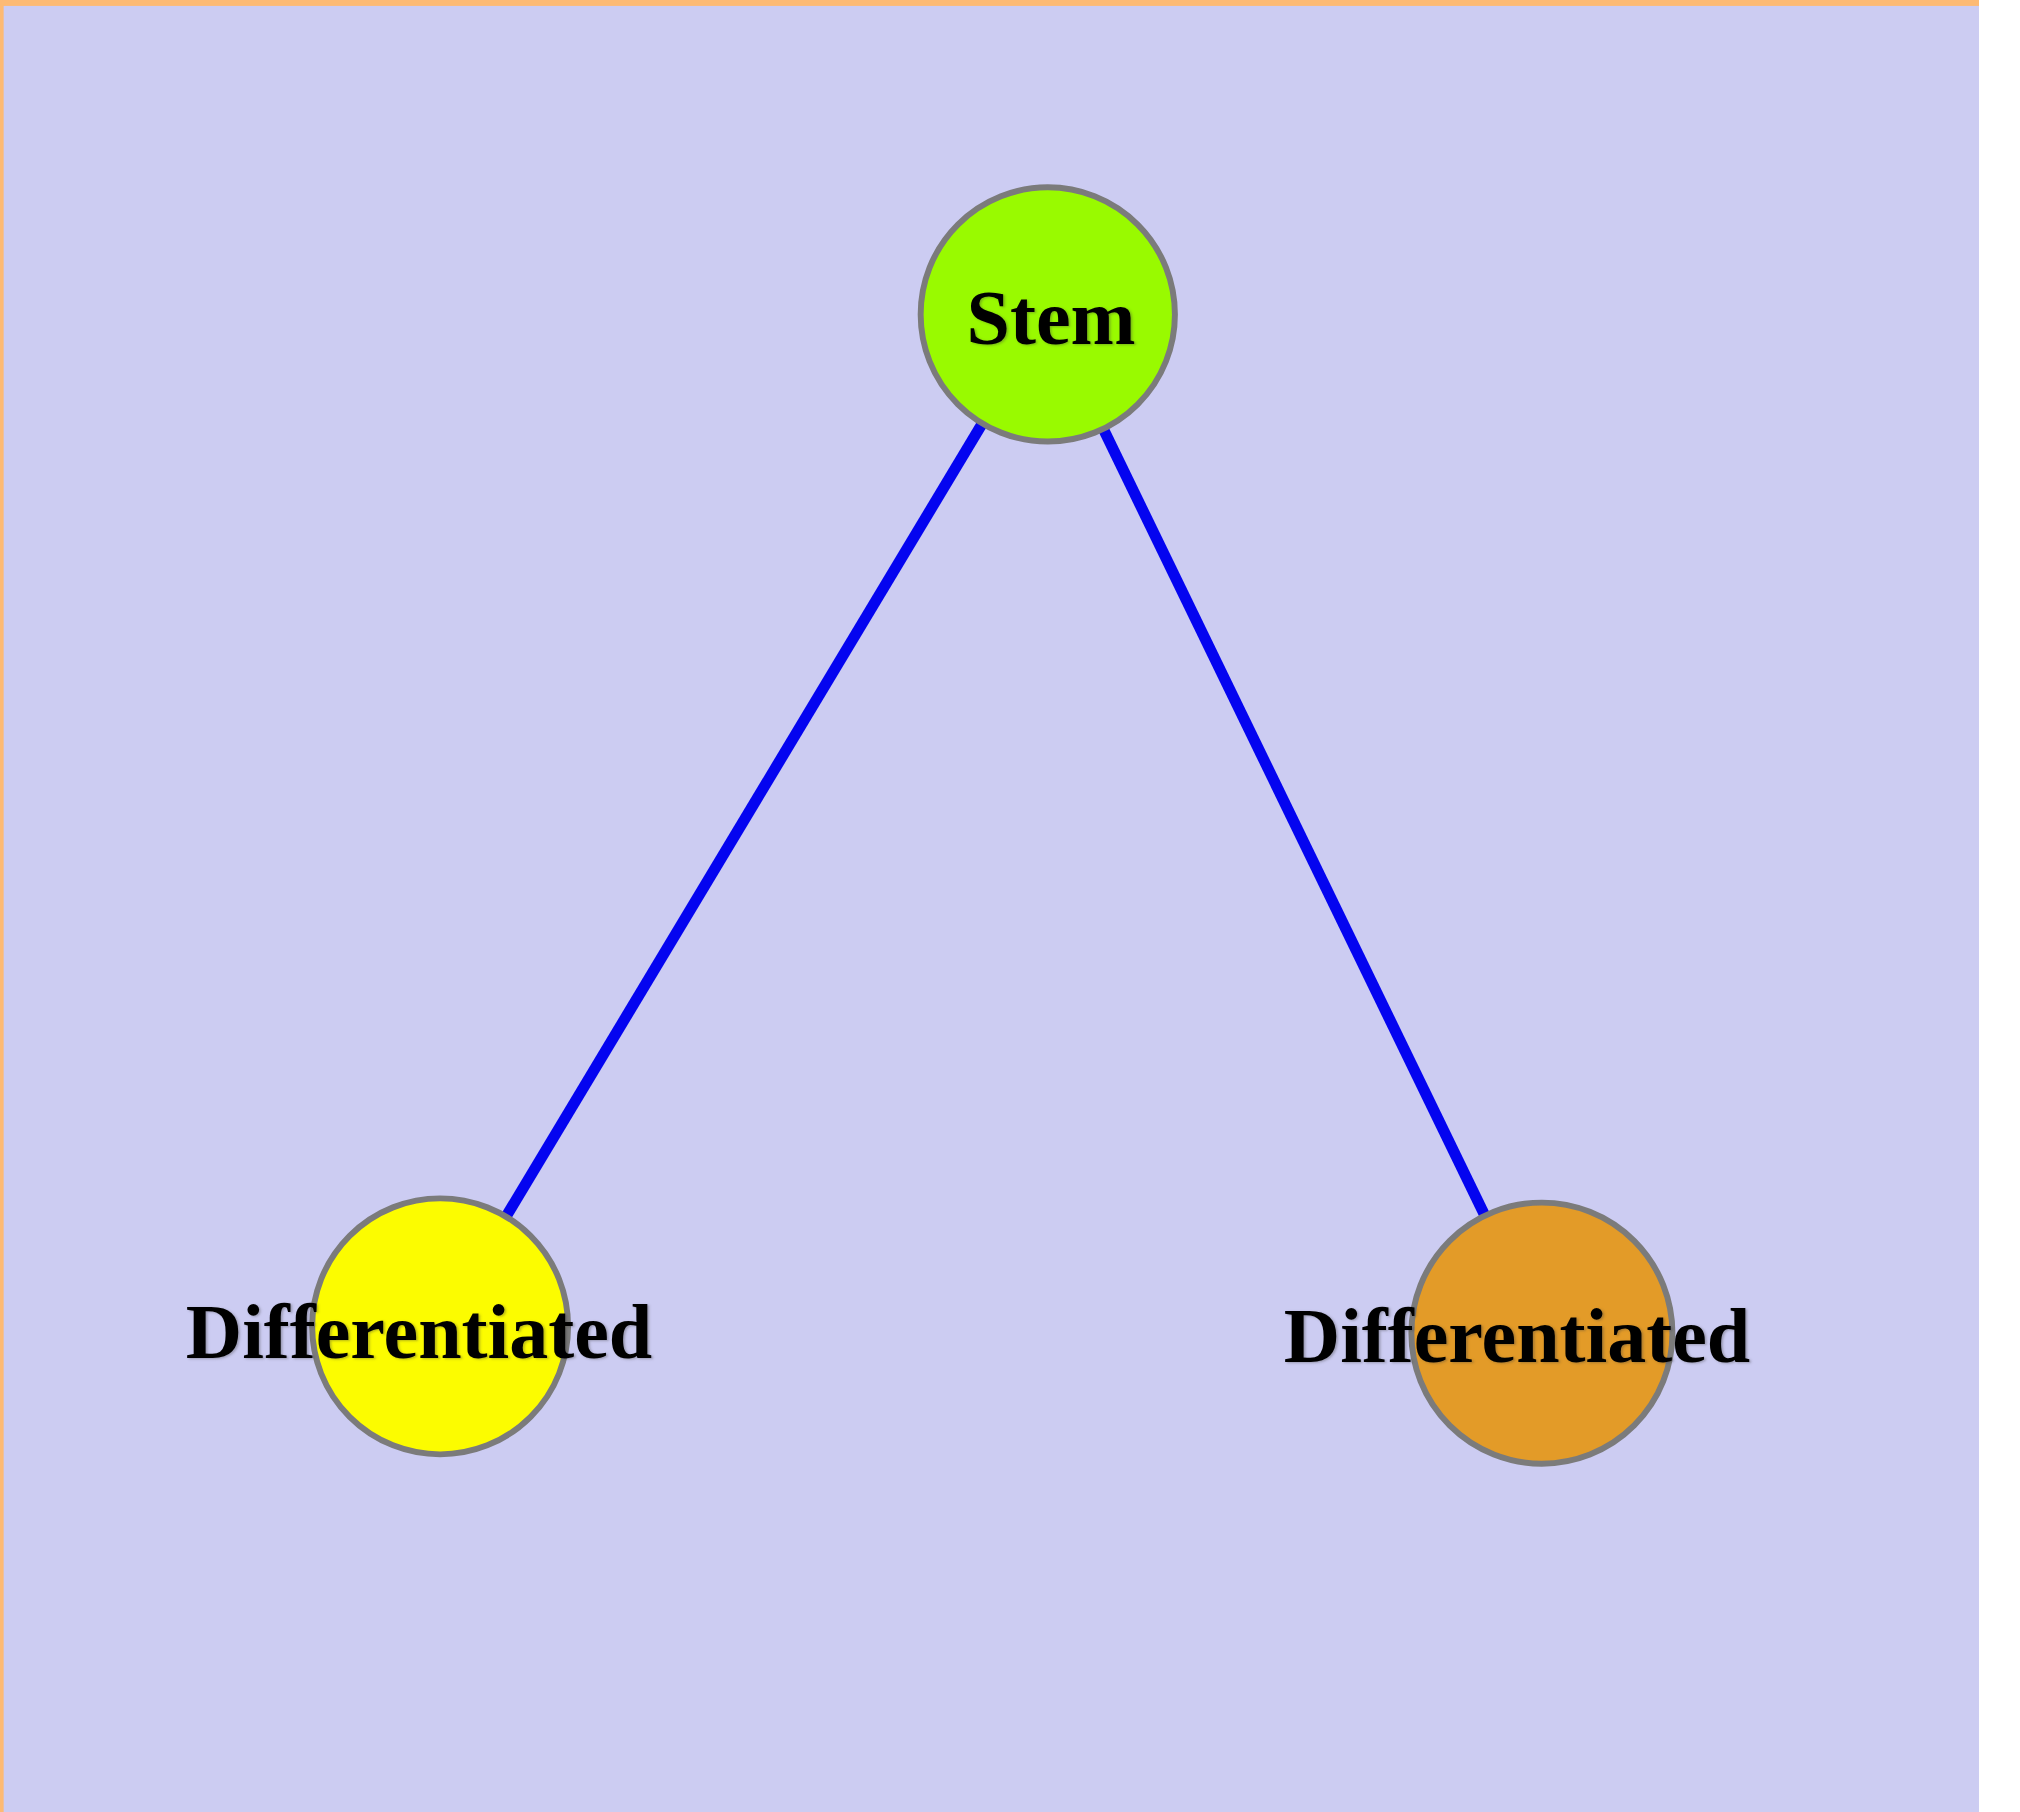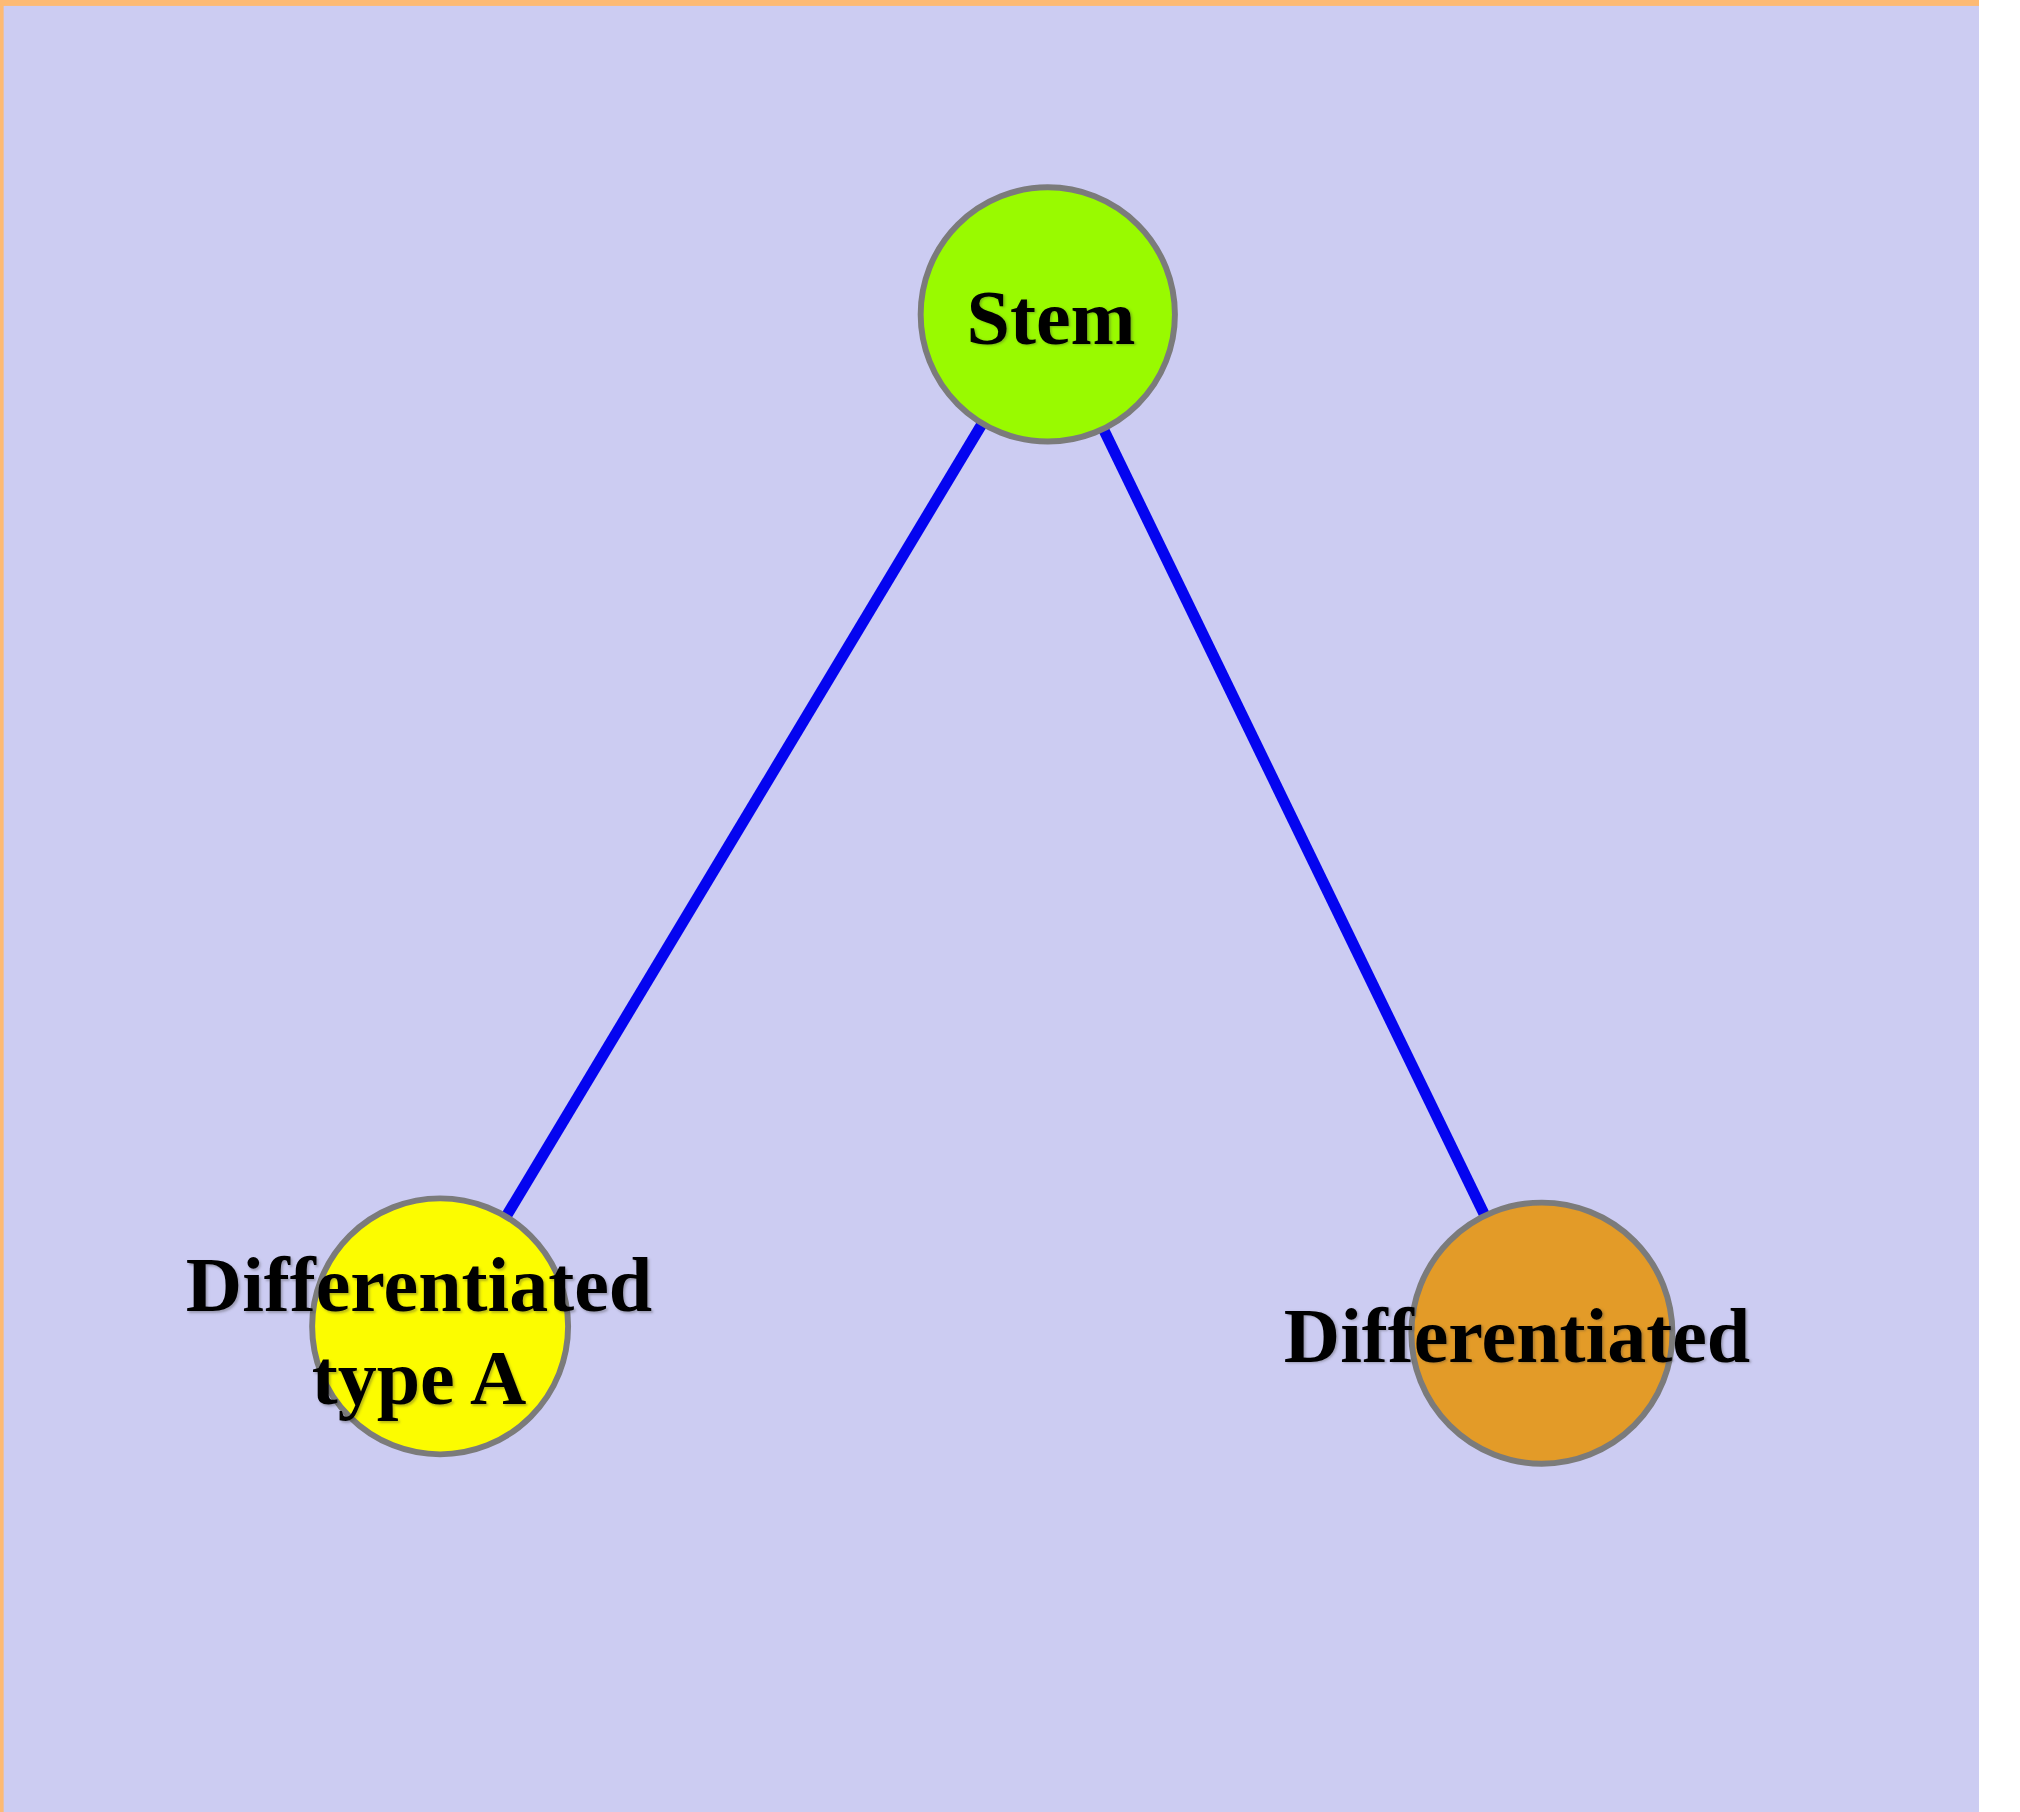--- a/index.html
+++ b/index.html
@@ -55,21 +55,20 @@
 
     <circle cx="1819" cy="1573" r="154" stroke-width="7" fill="#E39B28" stroke="#7B7B7B"></circle>
   </svg>
 
   <div class="node-label label-stem">
     <div>Stem</div>
   </div>
 
   <div class="node-label label-type-a">
     <div>Differentiated</div>
-    <div>type A</div>
   </div>
 
   <div class="node-label label-type-b">
     <div>Differentiated</div>
   </div>
 
 </div>
 
 
 </body></html>

